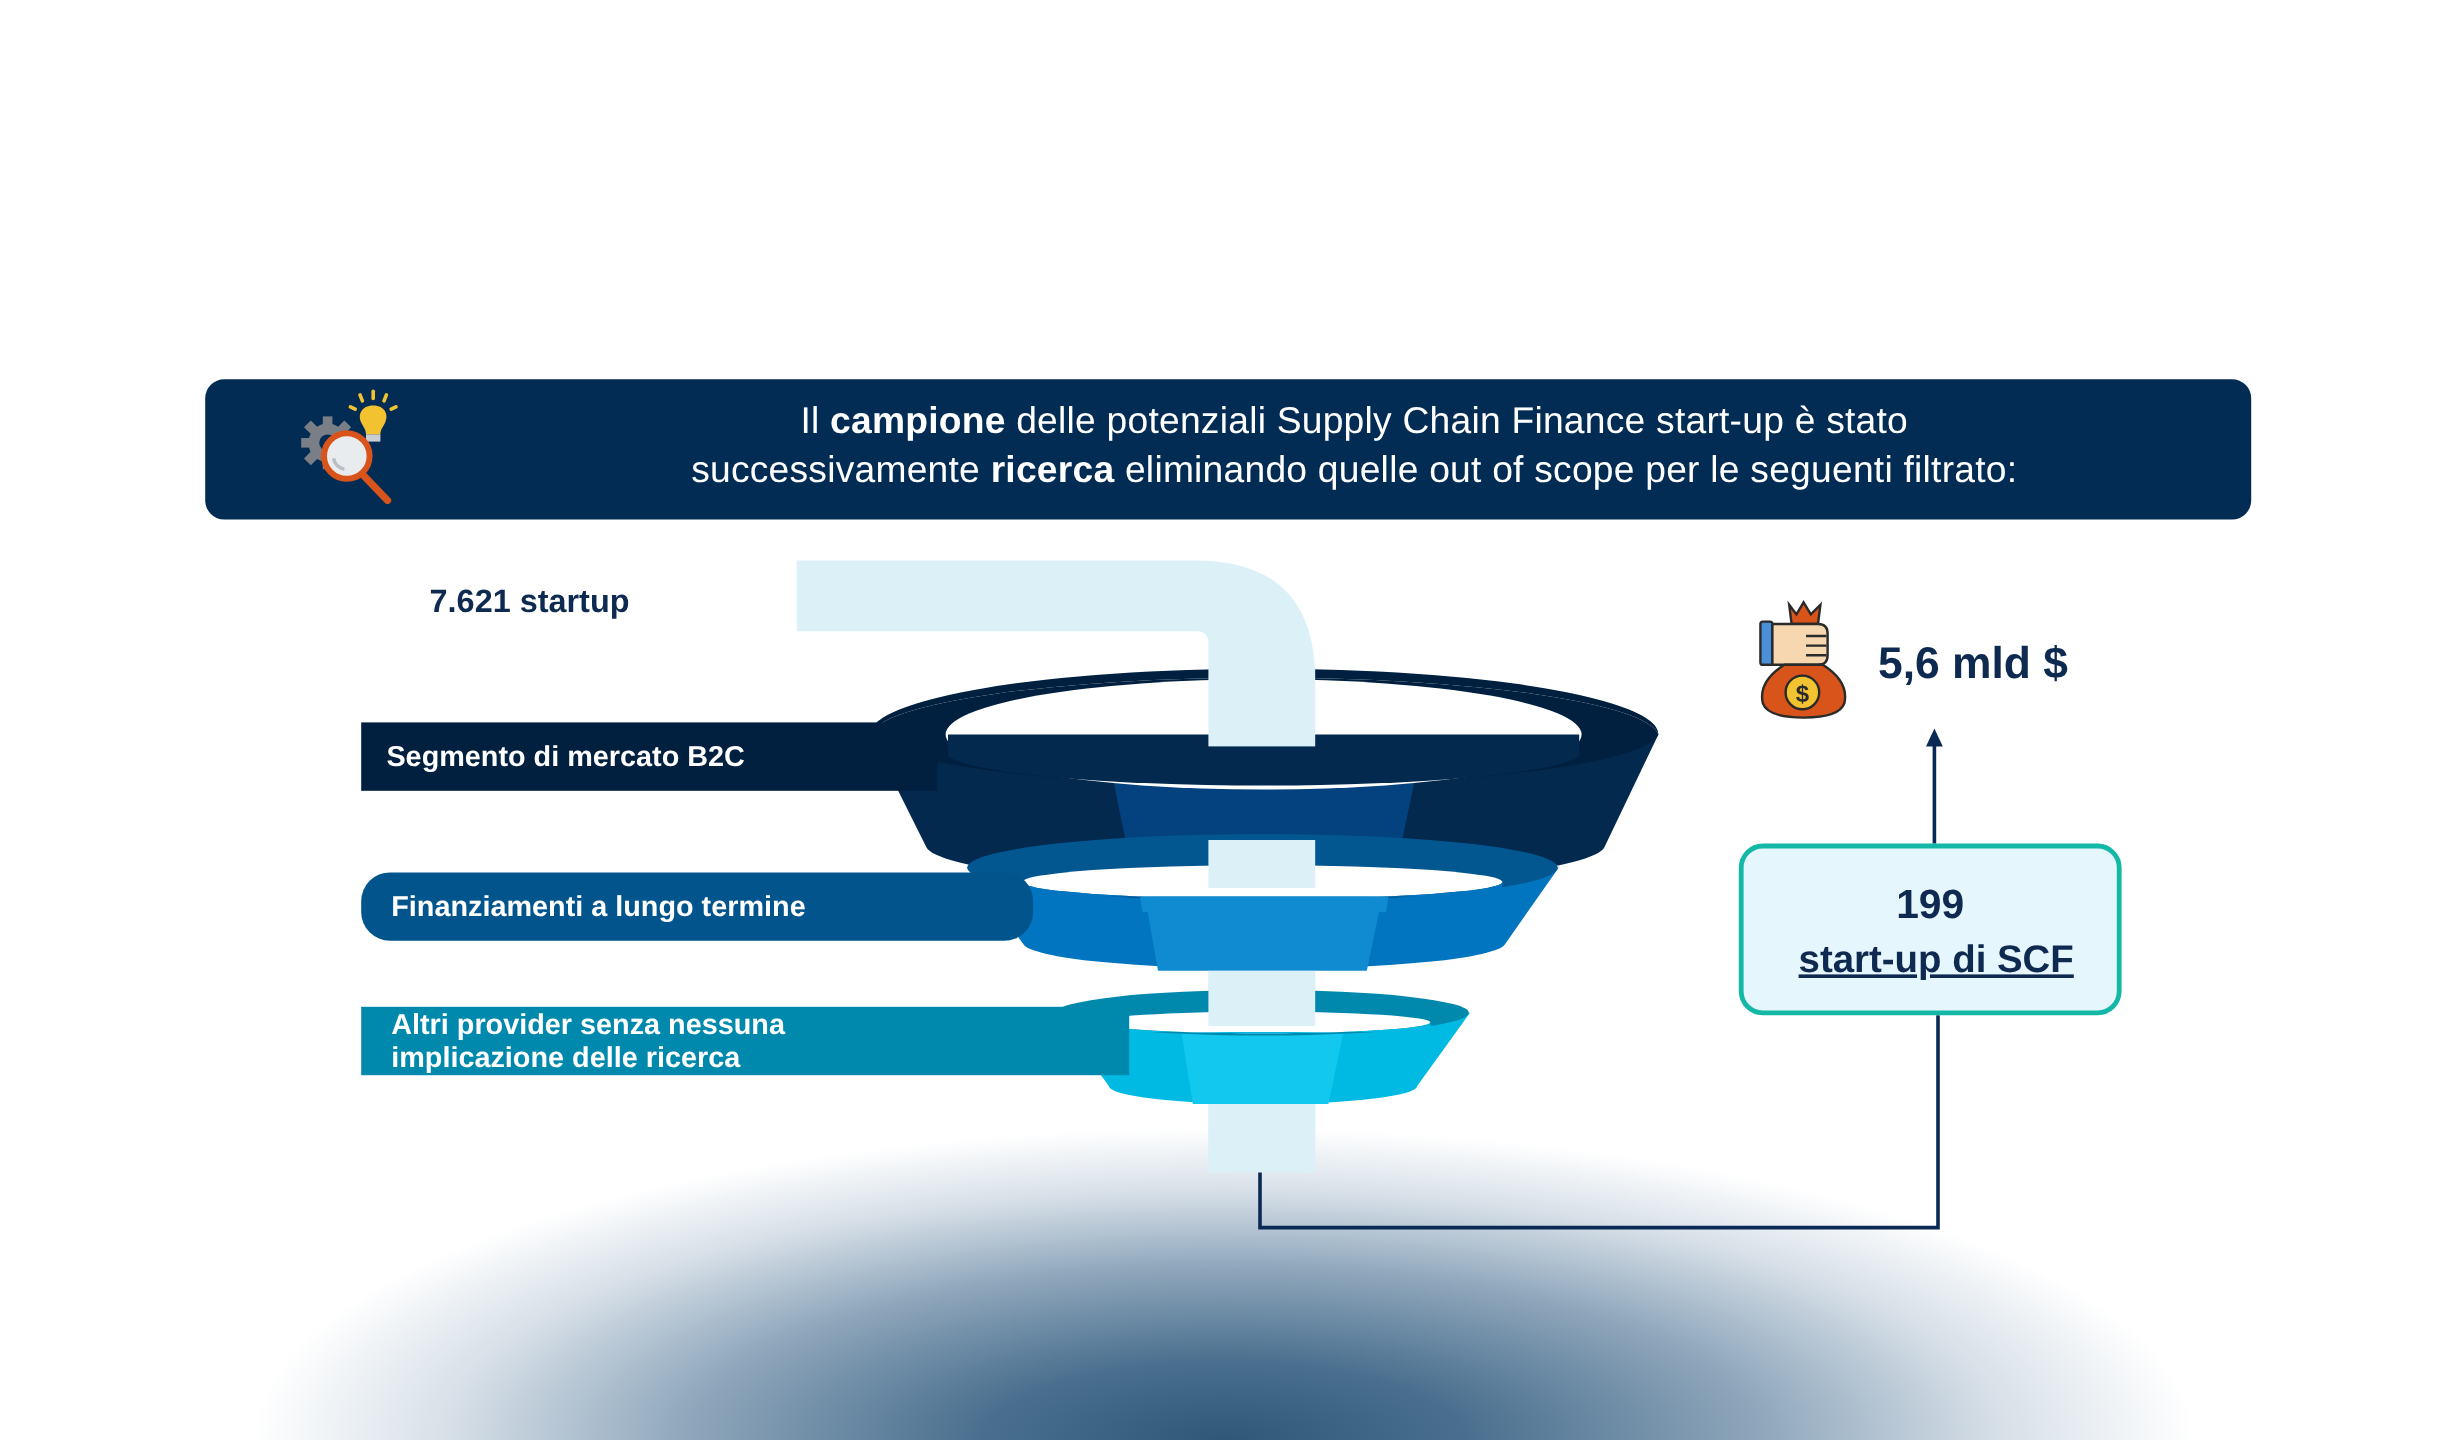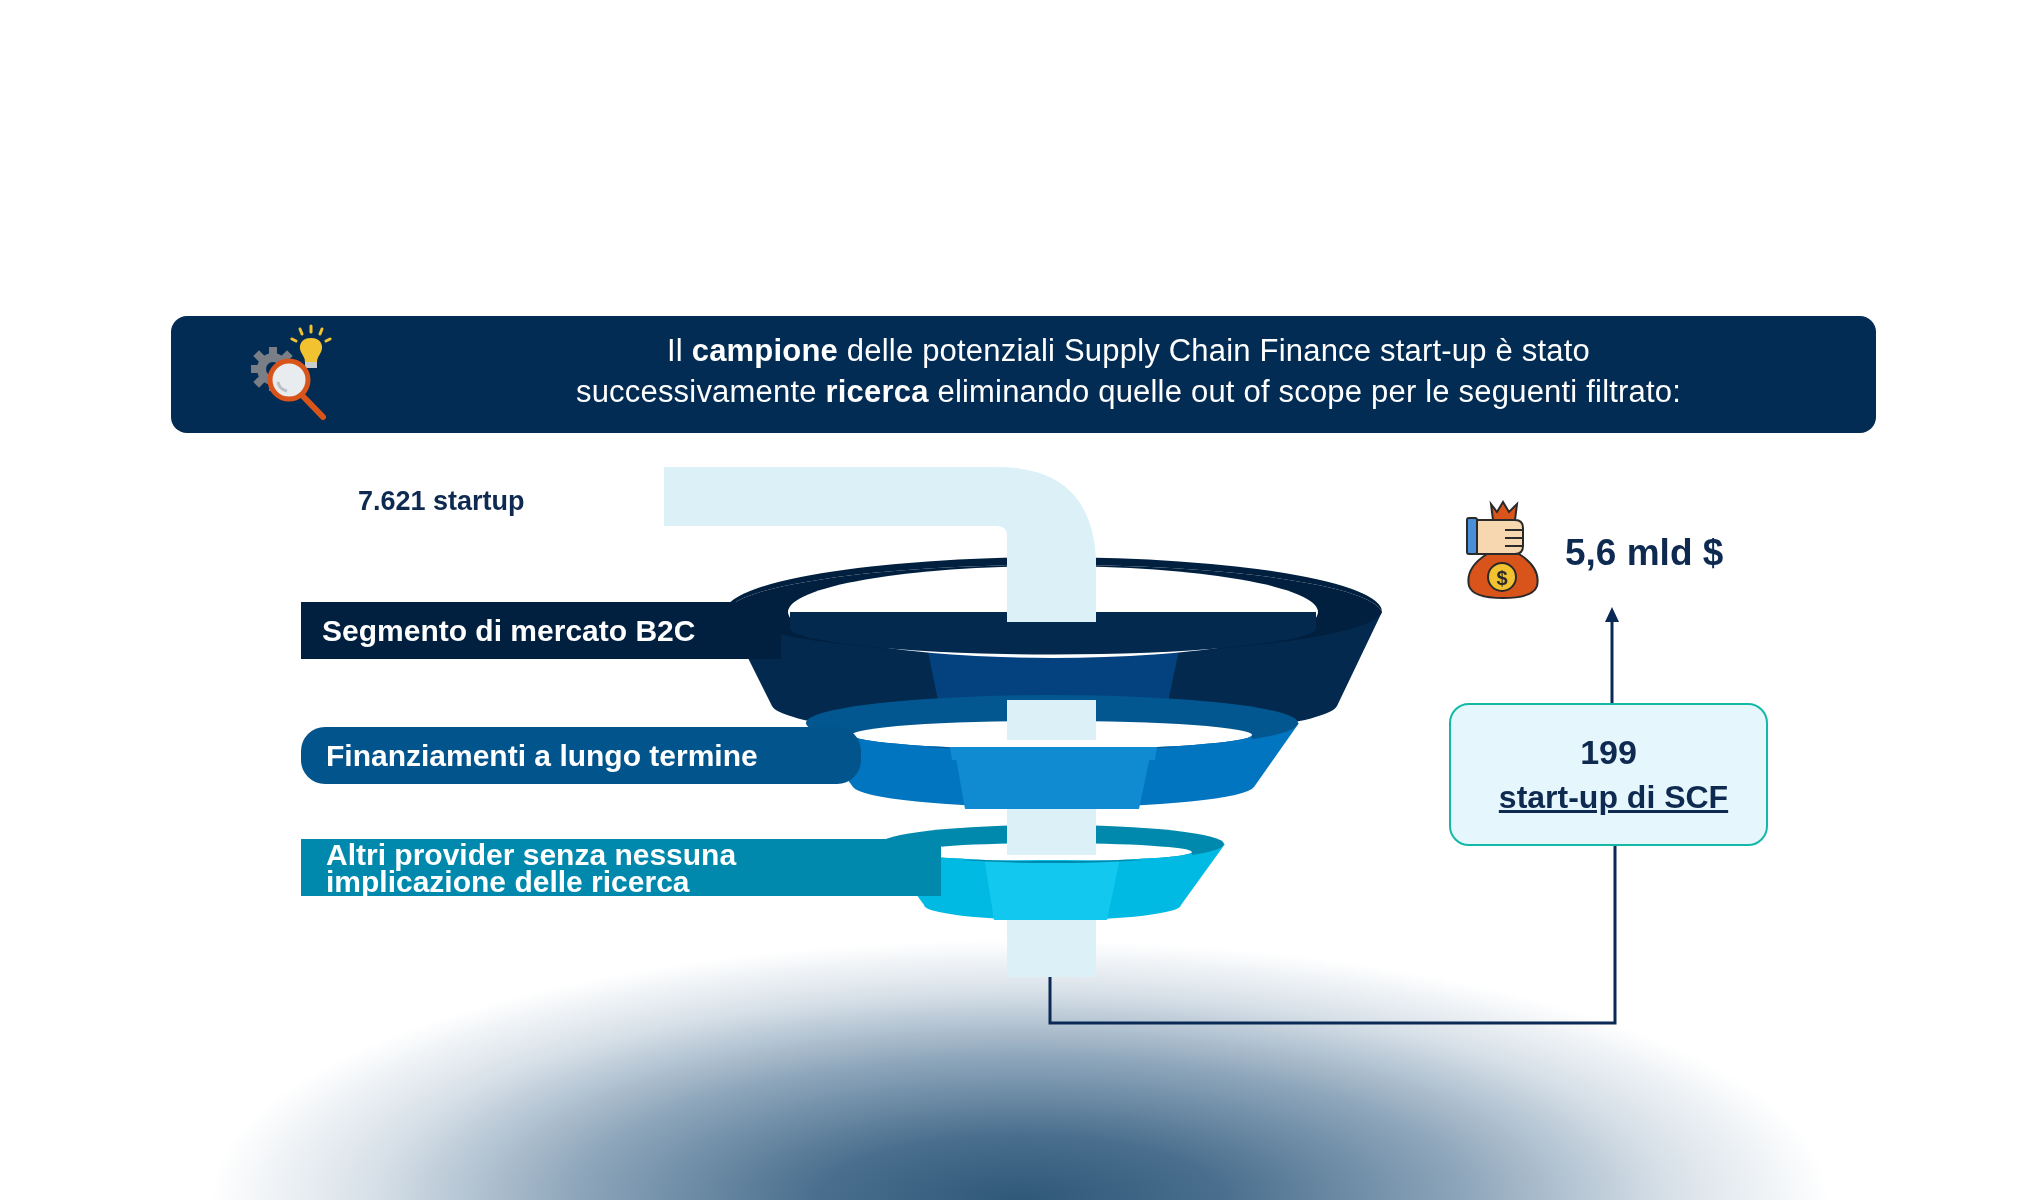--- a/index.html
+++ b/index.html
@@ -27,30 +27,30 @@
   .banner-text b { font-weight:bold; }
 
   .total-label {
     position:absolute; left:358px; top:486px;
     color:#0e2a50; font-size:27px; font-weight:bold;
   }
   .funnel-svg { position:absolute; left:0; top:0; width:2040px; height:1200px; }
 
   .bar {
     position:absolute; left:301px; color:#ffffff;
-    font-size:30px; font-weight:bold; box-sizing:border-box;
+    font-size:24px; font-weight:bold; box-sizing:border-box;
     padding-left:21px; display:flex; align-items:center; line-height:27px;
   }
   .bar-1 { top:602px; height:57px; width:480px; background:#01203f; }
   .bar-2 { top:727px; height:57px; width:560px; background:#02548c; padding-left:25px;border-radius:24px; }
   .bar-3 { top:839px; height:57px; width:640px; background:#0189ad; padding-left:25px; }
 
   .result-box {
     position:absolute; left:1449px; top:703px; width:319px; height:143px;
-    box-sizing:border-box; background:#e6f6fd; border:2px solid #14b8a6;
+    box-sizing:border-box; background:#e6f6fd; border:4px solid #14b8a6;
     border-radius:20px; color:#0e2a50; text-align:center;
   }
   .result-count { position:absolute; left:0; right:0; top:28px; font-size:34px; font-weight:bold; }
   .result-label { position:absolute; left:0; right:0; top:74px; font-size:32px; font-weight:bold; padding-left:10px;text-decoration:underline; }
 
   .money-icon { position:absolute; left:1465px; top:498px; width:76px; height:102px; }
   .money-value {
     position:absolute; left:1565px; top:532px;
     color:#0e2a50; font-size:37px; font-weight:bold;
   }

